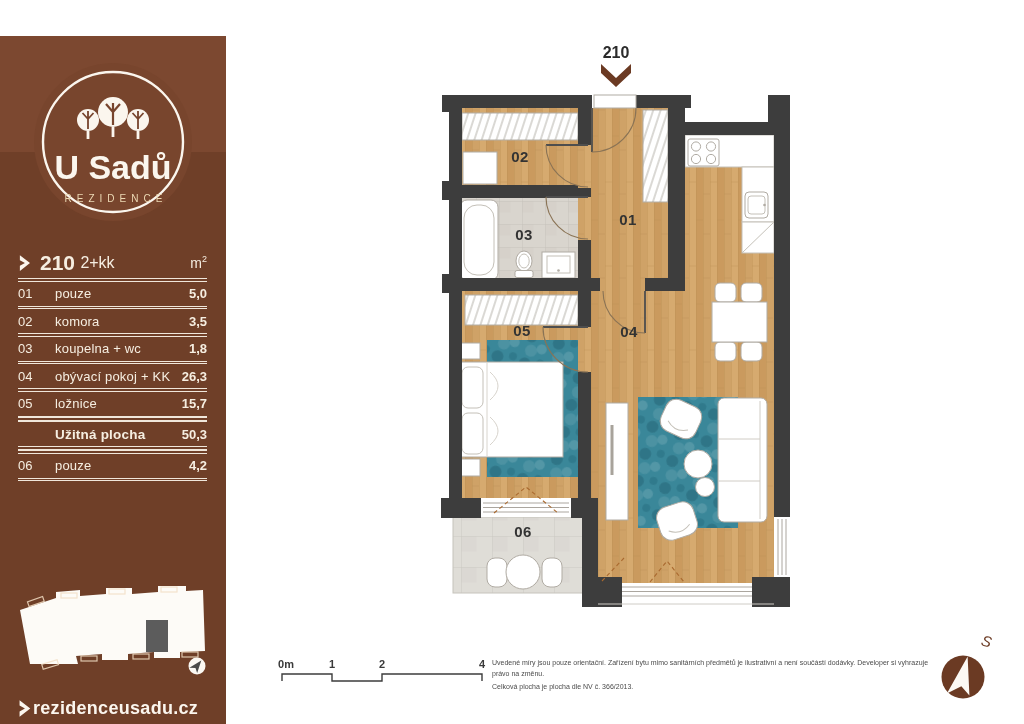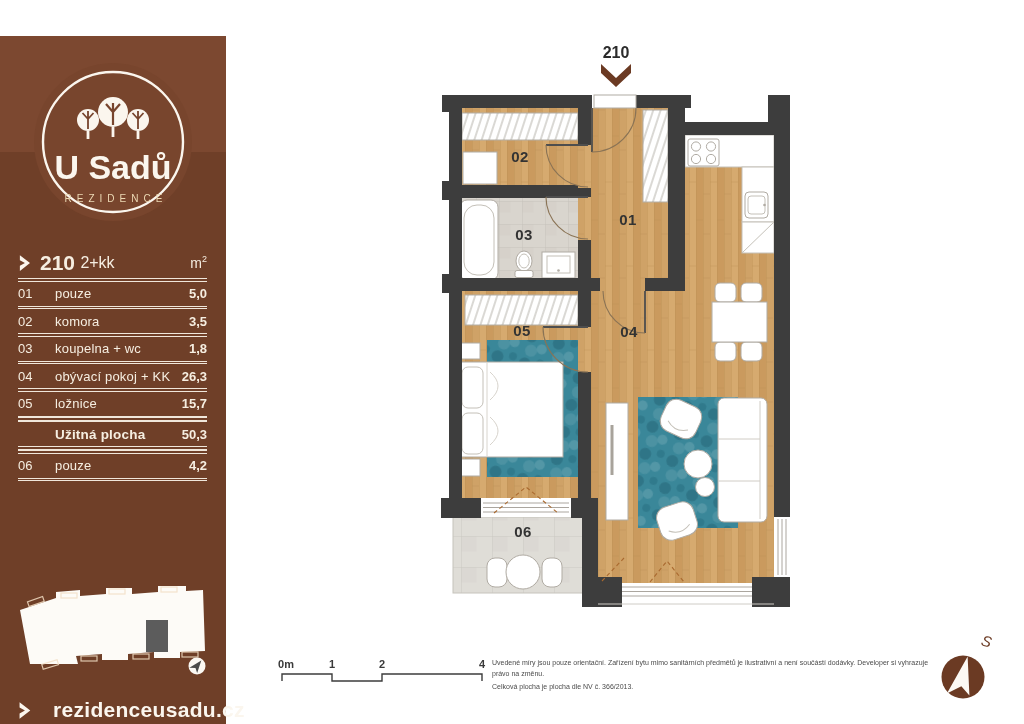--- a/index.html
+++ b/index.html
@@ -17,22 +17,22 @@
   .thead sup{font-size:9px;}
   .sep{height:1.6px;border-top:1.3px solid rgba(250,244,234,.93);border-bottom:1.3px solid rgba(250,244,234,.93);}
   .sep.thick{height:2.4px;border-top-width:2.2px;border-bottom-width:2.2px;}
   .trow{display:flex;align-items:center;height:24px;font-size:13px;}
   .tid{width:37px;}
   .tname{flex:1;letter-spacing:.2px;}
   .tval{font-weight:700;}
   .trow.total .tname{font-weight:bold;font-size:13.5px;}
   .trow.total .tval{font-weight:bold;}
   .minimap{position:absolute;left:6px;top:546px;}
-  .website{position:absolute;left:18px;top:662px;display:flex;align-items:center;gap:20px;
-           color:#fbf6ee;font-size:21px;font-weight:bold;letter-spacing:.3px;}
+  .website{position:absolute;left:18px;top:662px;display:flex;align-items:center;gap:0;
+           color:#fbf6ee;font-size:18px;font-weight:bold;letter-spacing:.3px;}
   
   .plan-svg{position:absolute;left:430px;top:40px;}
   .scale-svg{position:absolute;left:272px;top:650px;}
   .disclaimer{position:absolute;left:492px;top:657px;width:452px;font-size:7px;line-height:1.6;color:#4a4a4a;}
   .disclaimer p{margin:0;}
   .disclaimer p + p{margin-top:2px;}
   .compass-svg{position:absolute;left:933px;top:628px;}
   svg text{font-family:"Liberation Sans",sans-serif;}
 </style>
 </head>

